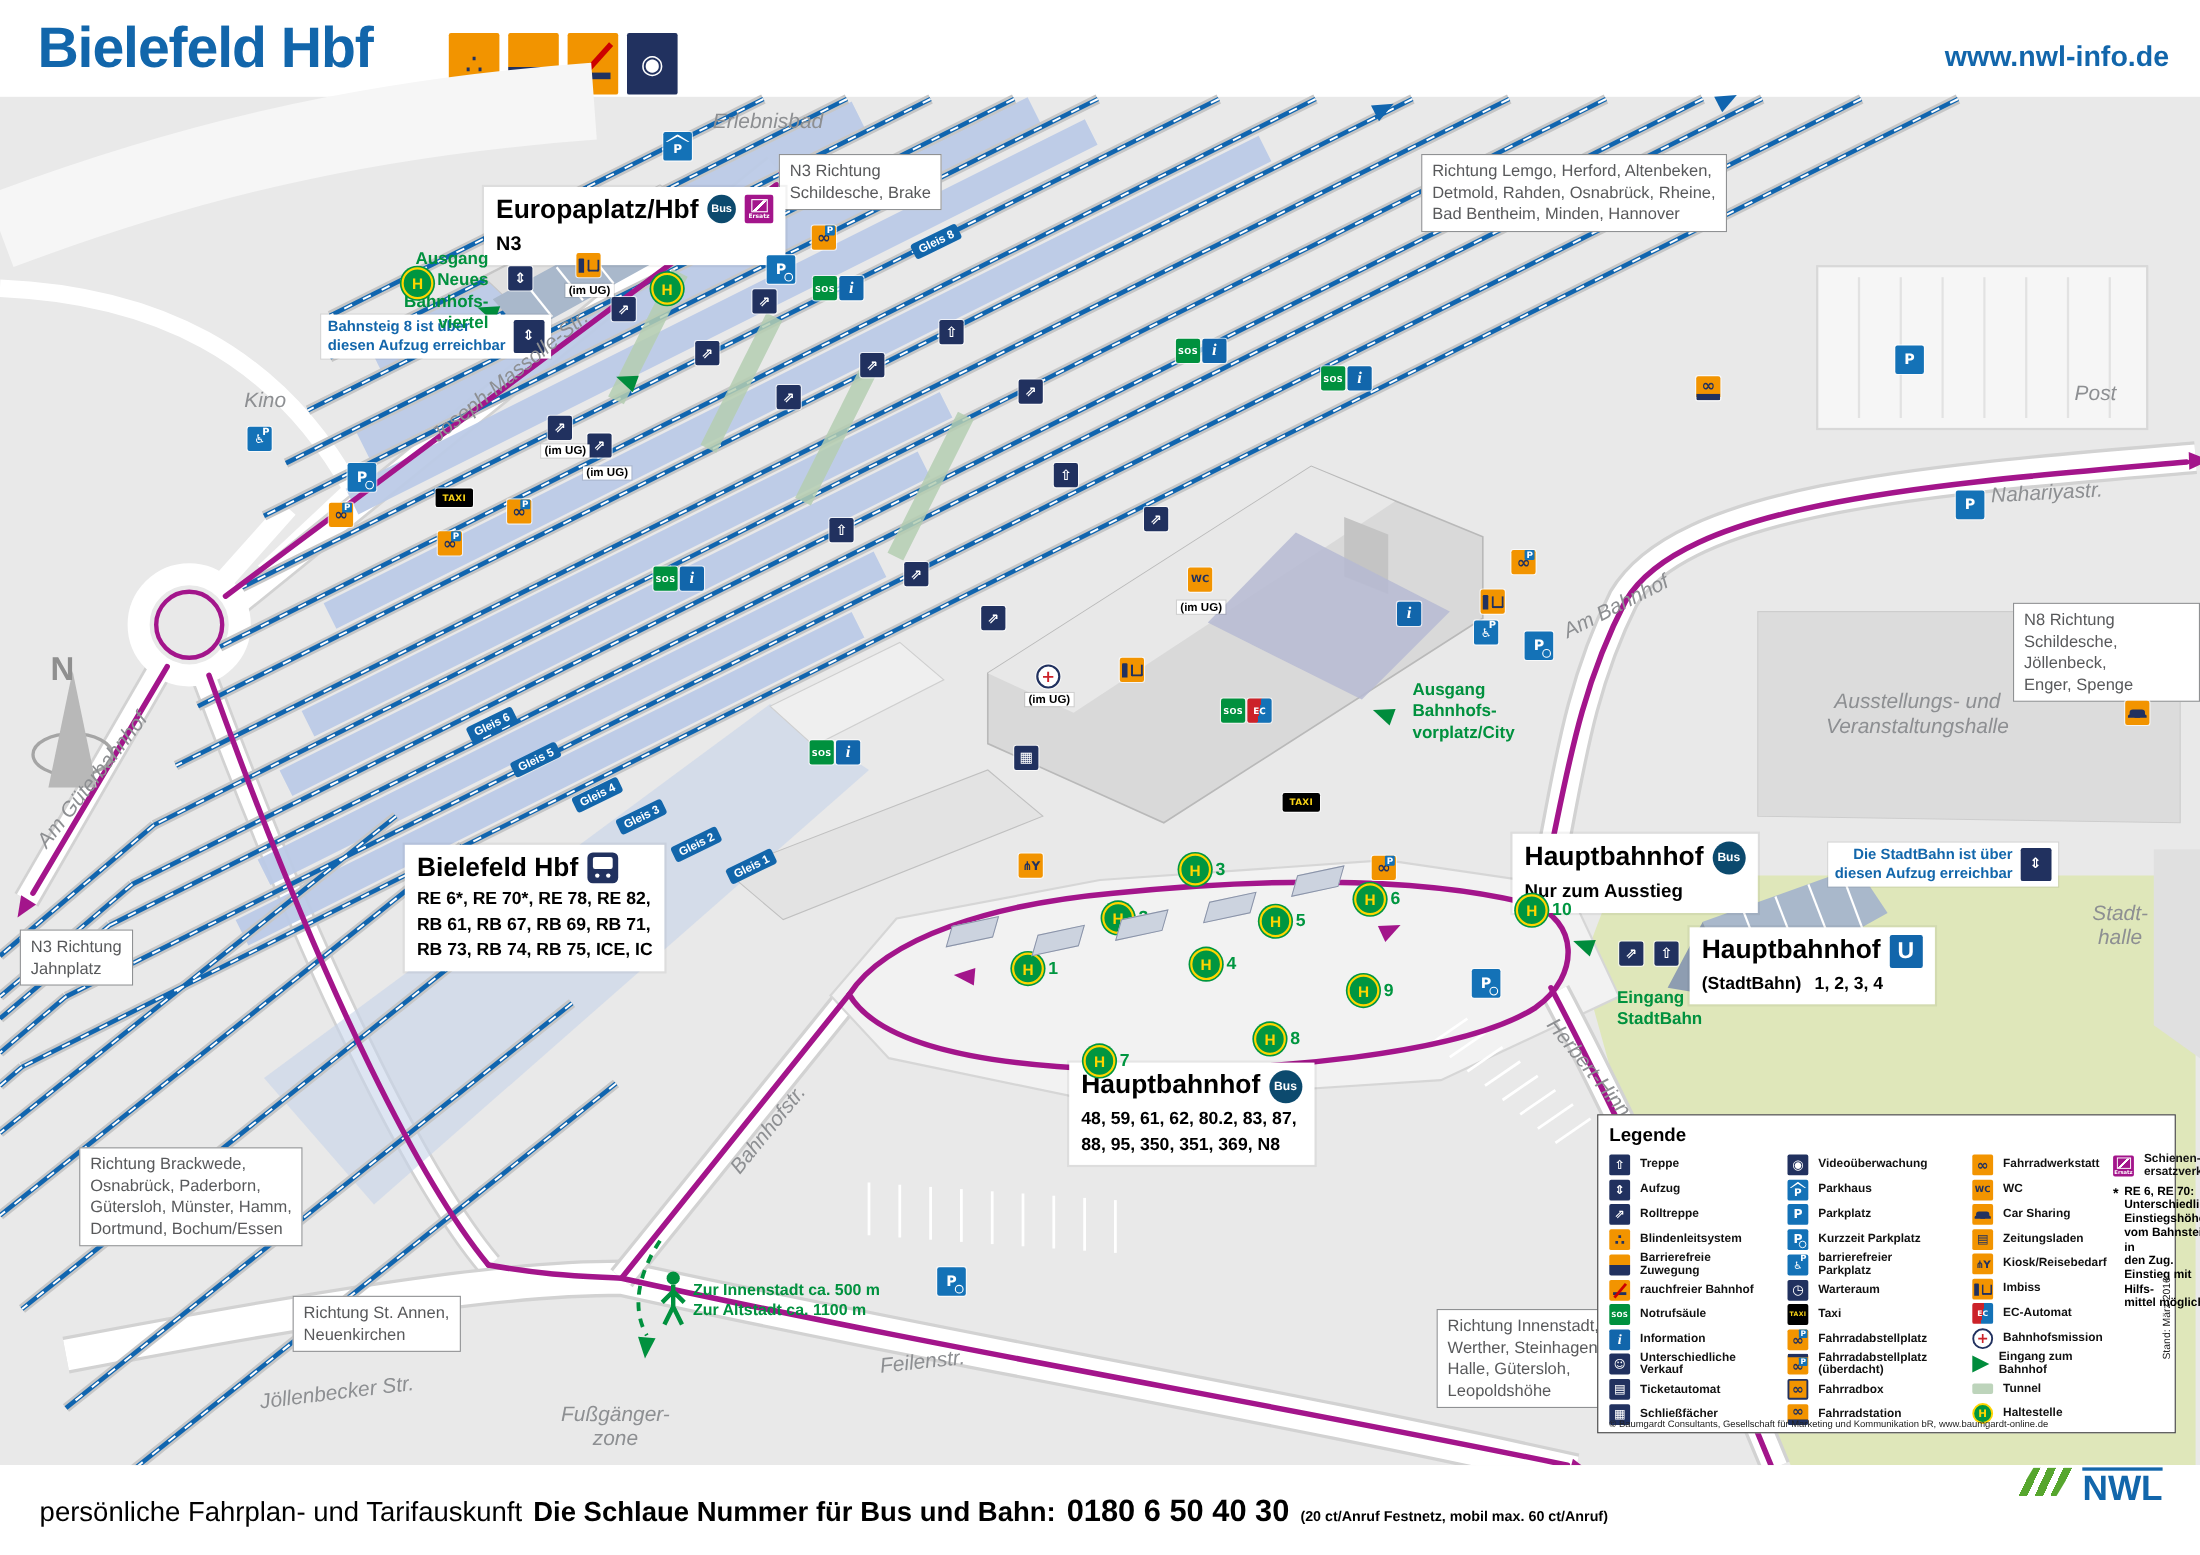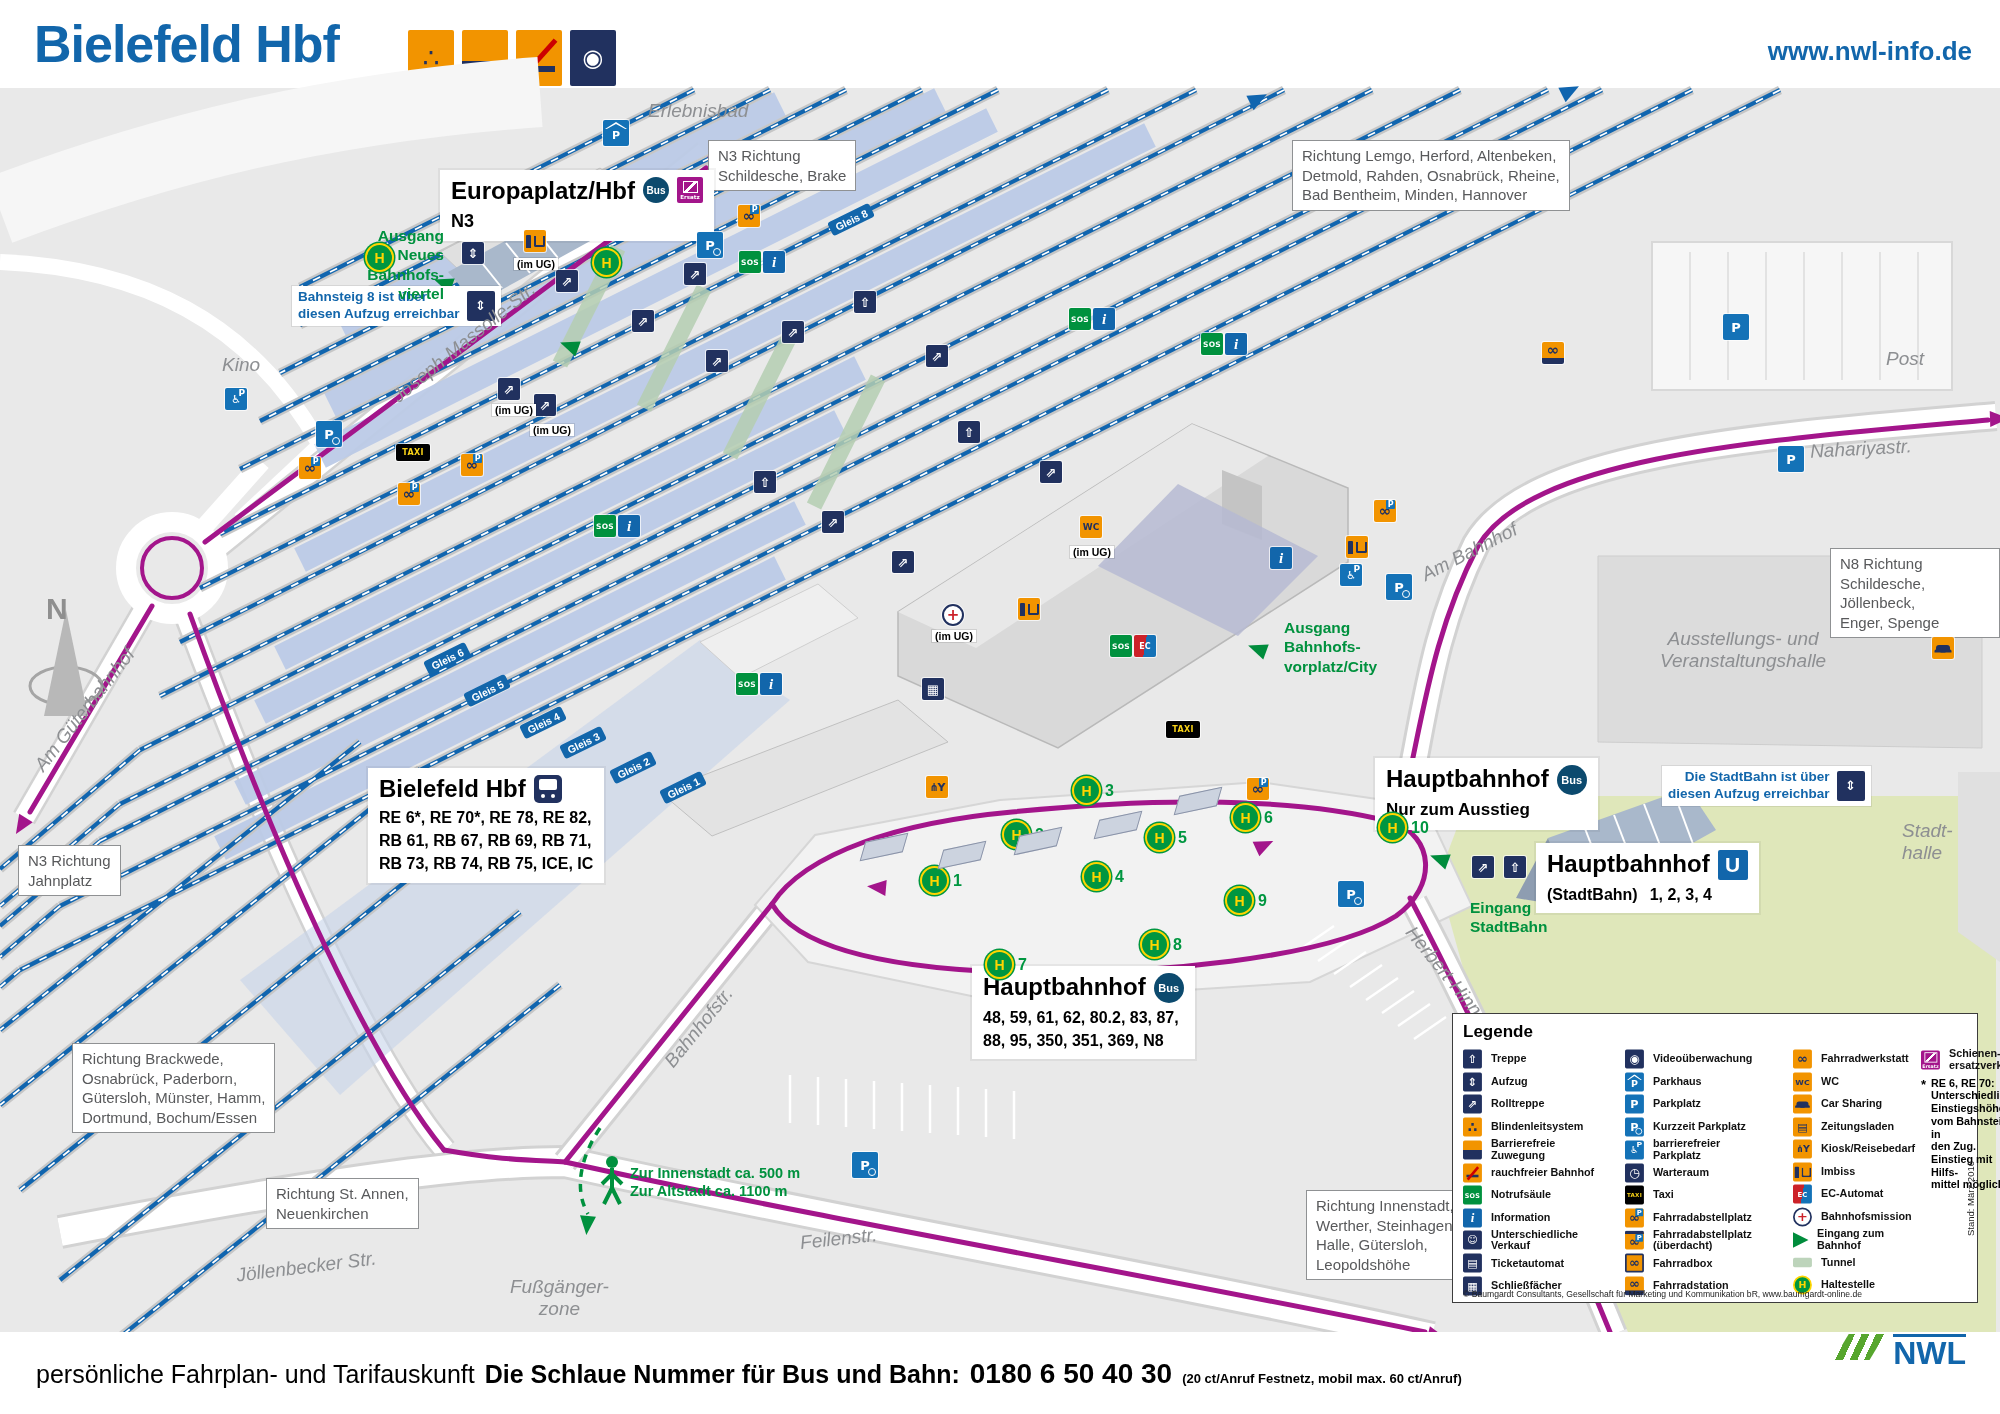--- a/index.html
+++ b/index.html
@@ -465,21 +465,21 @@
 StadtBahn</div>
   <div class="abs green-label" style="left:630px;top:1164px;font-size:14.5px;">Zur Innenstadt ca. 500 m
 Zur Altstadt ca. 1100 m</div>
 
   <div class="abs place" style="left:648px;top:100px;">Erlebnisbad</div>
   <div class="abs place" style="left:222px;top:354px;">Kino</div>
   <div class="abs place" style="left:1886px;top:348px;">Post</div>
   <div class="abs place" style="left:1810px;top:438px;transform:rotate(-3deg);">Nahariyastr.</div>
   <div class="abs place" style="left:1660px;top:628px;text-align:center;">Ausstellungs- und
 Veranstaltungshalle</div>
-  <div class="abs place" style="left:1902px;top:820px;text-align:left;">Stadt-
+  <div class="abs place" style="left:1902px;top:820px;text-align:center;">Stadt-
 halle</div>
   <div class="abs place" style="left:30px;top:762px;transform:rotate(-52deg);transform-origin:left top;">Am Güterbahnhof</div>
   <div class="abs place" style="left:388px;top:390px;transform:rotate(-39deg);transform-origin:left top;">Joseph-Massolle-Str.</div>
   <div class="abs place" style="left:660px;top:1058px;transform:rotate(-51deg);transform-origin:left top;">Bahnhofstr.</div>
   <div class="abs place" style="left:800px;top:1228px;transform:rotate(-6deg);">Feilenstr.</div>
   <div class="abs place" style="left:236px;top:1256px;transform:rotate(-7deg);">Jöllenbecker Str.</div>
   <div class="abs place" style="left:1418px;top:566px;transform:rotate(-27deg);transform-origin:left top;">Am Bahnhof</div>
   <div class="abs place" style="left:1418px;top:922px;transform:rotate(51deg);transform-origin:left top;">Herbert-Hinnen</div>
   <div class="abs place" style="left:510px;top:1276px;text-align:center;">Fußgänger-
 zone</div>

